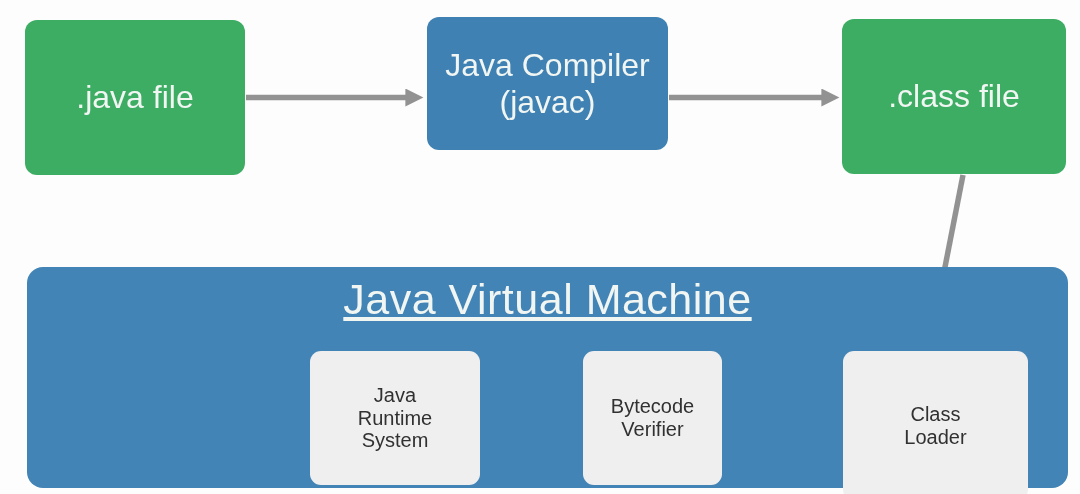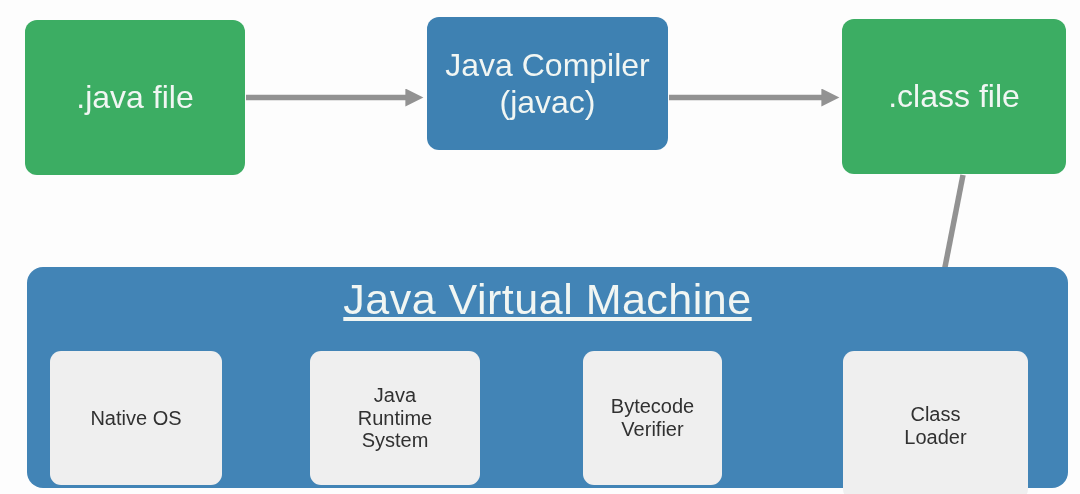--- a/index.html
+++ b/index.html
@@ -119,23 +119,20 @@
 (javac)</span>
   </div>
 
   <div class="node green-box pos-class-file">
     <span class="node-label">.class file</span>
   </div>
 
   <div class="jvm">
     <div class="jvm-title">Java Virtual Machine</div>
 
-    <div class="node light-box pos-native-os">
-      <span class="node-label">Native OS</span>
-    </div>
 
     <div class="node light-box pos-runtime">
       <span class="node-label">Java
 Runtime
 System</span>
     </div>
 
     <div class="node light-box pos-verifier">
       <span class="node-label">Bytecode
 Verifier</span>

